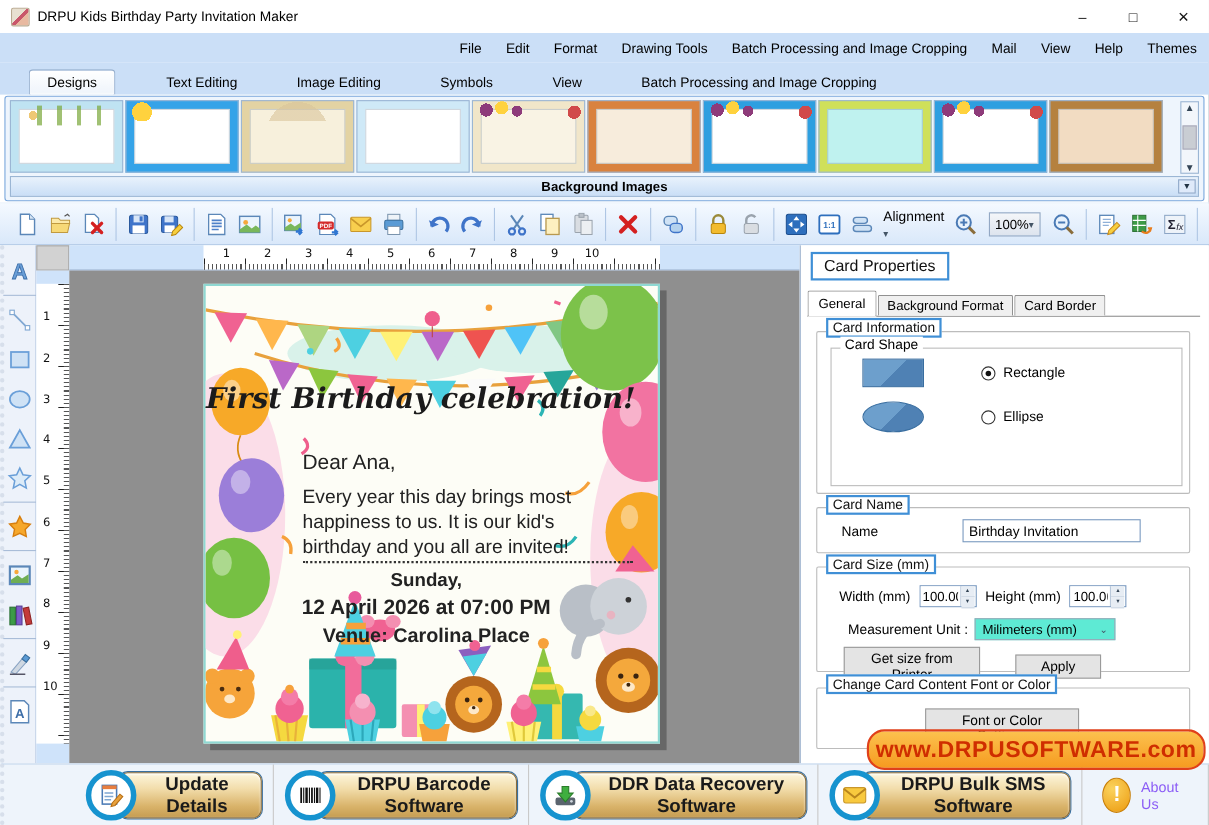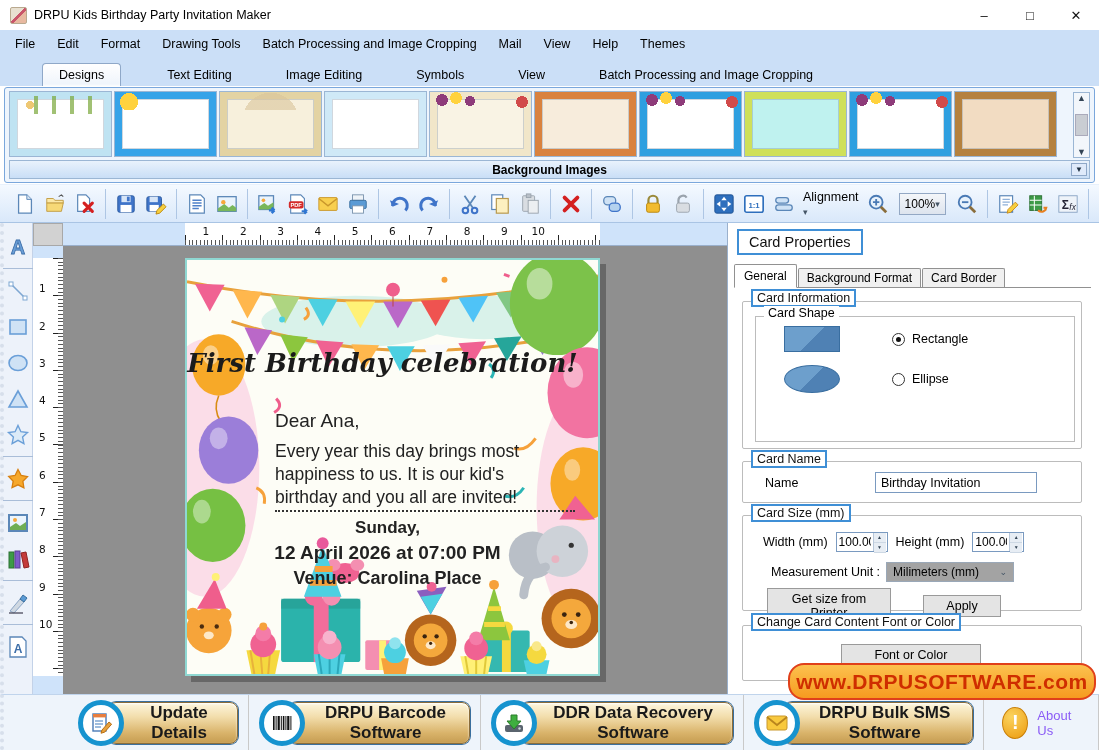--- a/index.html
+++ b/index.html
@@ -8,25 +8,25 @@
 
   
   #titlebar{position:absolute;left:0;top:0;width:100%;height:30px;background:#fff;display:flex;align-items:center;}
   #appicon{width:17px;height:17px;margin:0 7px 0 10px;border-radius:2px;
     background:linear-gradient(135deg,#e8e0d0 0 45%,#c9566a 45% 60%,#e8b9a0 60%);border:1px solid #b9a98f;}
   #apptitle{font-size:12.5px;color:#000;}
   #wincontrols{margin-left:auto;display:flex;height:100%;}
   .wbtn{width:46px;height:100%;display:flex;align-items:center;justify-content:center;font-size:13px;color:#111;}
 
   
-  #menubar{position:absolute;left:0;top:30px;width:100%;height:27px;background:#cbdff7;display:flex;align-items:center;padding-left:4px;}
+  #menubar{position:absolute;left:0;top:30px;width:100%;height:27px;background:#cbdff7;display:flex;align-items:center;padding-left:4px;justify-content:flex-end;}
   .menuitem{padding:0 11px;font-size:12.5px;color:#000;}
 
   
-  #tabrow{position:absolute;left:0;top:57px;width:100%;height:29px;background:#cbdff7;display:flex;align-items:flex-end;padding-left:16px;}
+  #tabrow{position:absolute;left:0;top:57px;width:100%;height:29px;background:#cbdff7;display:flex;align-items:flex-end;}
   .rtab{font-size:12.5px;color:#000;padding:4px 16px;margin-right:22px;}
   .rtab.active{background:linear-gradient(#ffffff,#eef4fb);border:1px solid #8fa8c8;border-bottom:none;border-radius:4px 4px 0 0;margin-left:26px;margin-right:30px;box-shadow:0 -1px 2px rgba(255,255,255,.8) inset;}
 
   
   #thumbpanel{position:absolute;left:4px;top:87px;width:1091px;height:96px;background:#eef5fd;border:1px solid #7aa7dc;border-radius:3px;padding:3px 4px;}
   #thumbrow{display:flex;height:68px;}
   .thumb{width:103px;height:66px;margin-right:2px;border:1px solid #9bb6d4;background:var(--frame);position:relative;flex:none;}
   .thumb .inner{position:absolute;left:7px;top:7px;right:7px;bottom:7px;background:var(--inner);border:1px solid rgba(120,140,160,.35);}
   .thumb .decor{position:absolute;left:0;top:0;right:0;height:18px;}
   .decor-sun{background:radial-gradient(circle at 14px 10px,#ffd23e 0 9px,transparent 9px);}
@@ -115,21 +115,21 @@
   #grp-size{left:14px;top:292px;width:340px;height:96px;}
   #lab-size{top:-12px;}
   .sizerow{position:absolute;left:0;width:100%;display:flex;align-items:center;}
   #szrow1{top:16px;padding-left:20px;}
   #szrow1 .spin{margin:0 8px 0 8px;}
   .spin{width:52px;height:20px;border:1px solid #7a9ac0;background:#fff;display:flex;}
   .spin input{border:none;width:36px;font-size:12px;padding:1px 2px;outline:none;}
   .spinbtns{width:13px;display:flex;flex-direction:column;border-left:1px solid #b9c8da;}
   .spinbtns span{flex:1;background:#e7edf4;font-size:5px;line-height:9px;text-align:center;color:#345;border-bottom:1px solid #cdd8e4;}
   #szrow2{top:46px;padding-left:28px;}
-  #unitsel{width:128px;height:20px;border:1px solid #9aa8b8;background:#a3a3a3;display:flex;align-items:center;justify-content:space-between;padding:0 6px;margin-left:6px;font-size:12px;}
+  #unitsel{width:128px;height:20px;border:1px solid #9aa8b8;background:#5eead4;display:flex;align-items:center;justify-content:space-between;padding:0 6px;margin-left:6px;font-size:12px;}
   #szrow3{top:72px;padding-left:24px;}
   .gbtn{background:#e4e4e4;border:1px solid #9a9a9a;font-size:12.5px;padding:3px 10px;text-align:center;}
   #btn-getsize{width:124px;}
   #btn-apply{width:78px;margin-left:32px;}
   #grp-font{left:14px;top:402px;width:340px;height:56px;}
   #lab-font{top:-13px;}
   #btn-fontcolor{position:absolute;left:98px;top:18px;width:140px;}
 
   
   #banner{position:absolute;right:3px;top:663px;width:308px;height:37px;z-index:50;border:2px solid #e0401a;border-radius:16px;

